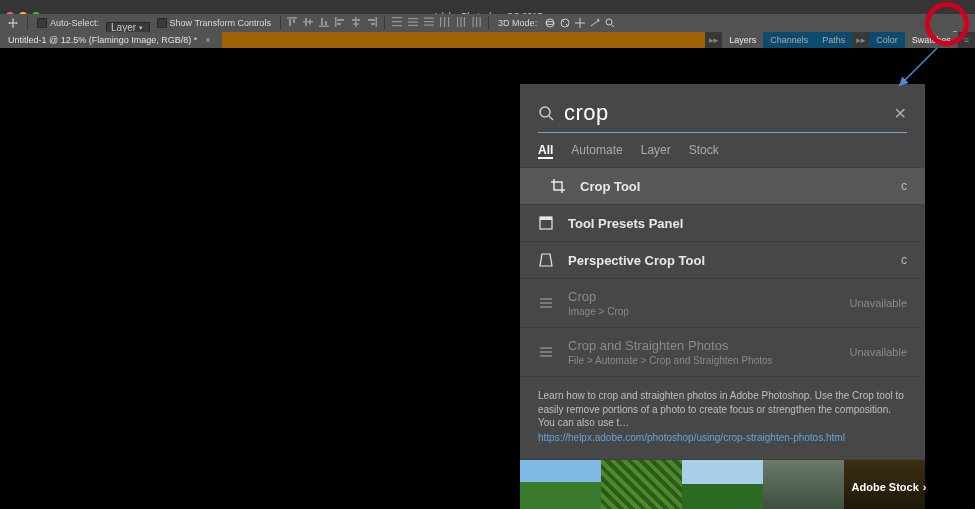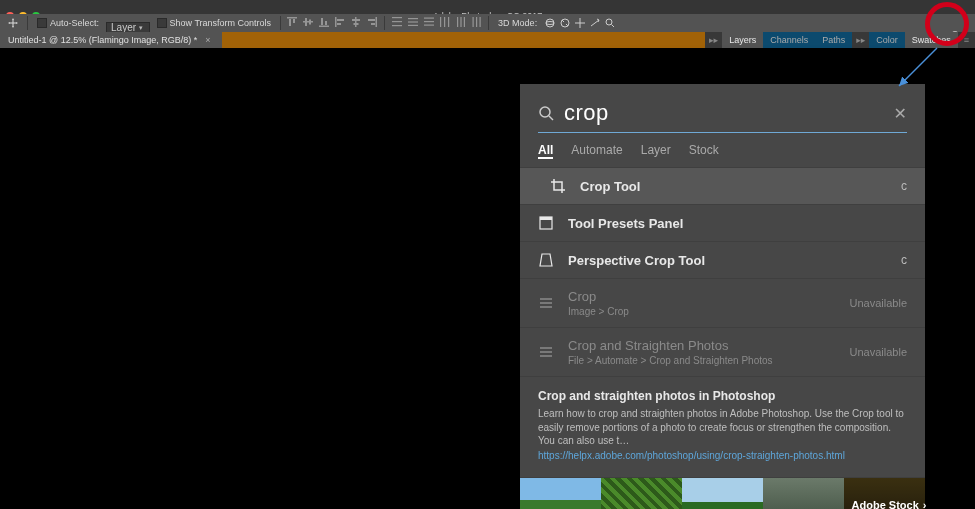--- a/index.html
+++ b/index.html
@@ -304,21 +304,20 @@
         </span>
         <div class="rtext">
           <span class="rlabel">Crop and Straighten Photos</span>
           <span class="rsub">File &gt; Automate &gt; Crop and Straighten Photos</span>
         </div>
         <span class="rstatus">Unavailable</span>
       </div>
     </div>
 
     <div class="learn-block">
-      <div class="learn-title">Crop and straighten photos in Photoshop</div>
       <div class="learn-desc">Learn how to crop and straighten photos in Adobe Photoshop. Use the Crop tool to easily remove portions of a photo to create focus or strengthen the composition. You can also use t…</div>
       <span class="learn-link">https://helpx.adobe.com/photoshop/using/crop-straighten-photos.html</span>
     </div>
 
     <div class="stock-row">
       <div class="thumb t1"></div>
       <div class="thumb t2"></div>
       <div class="thumb t3"></div>
       <div class="thumb t4"></div>
       <div class="thumb t5">

